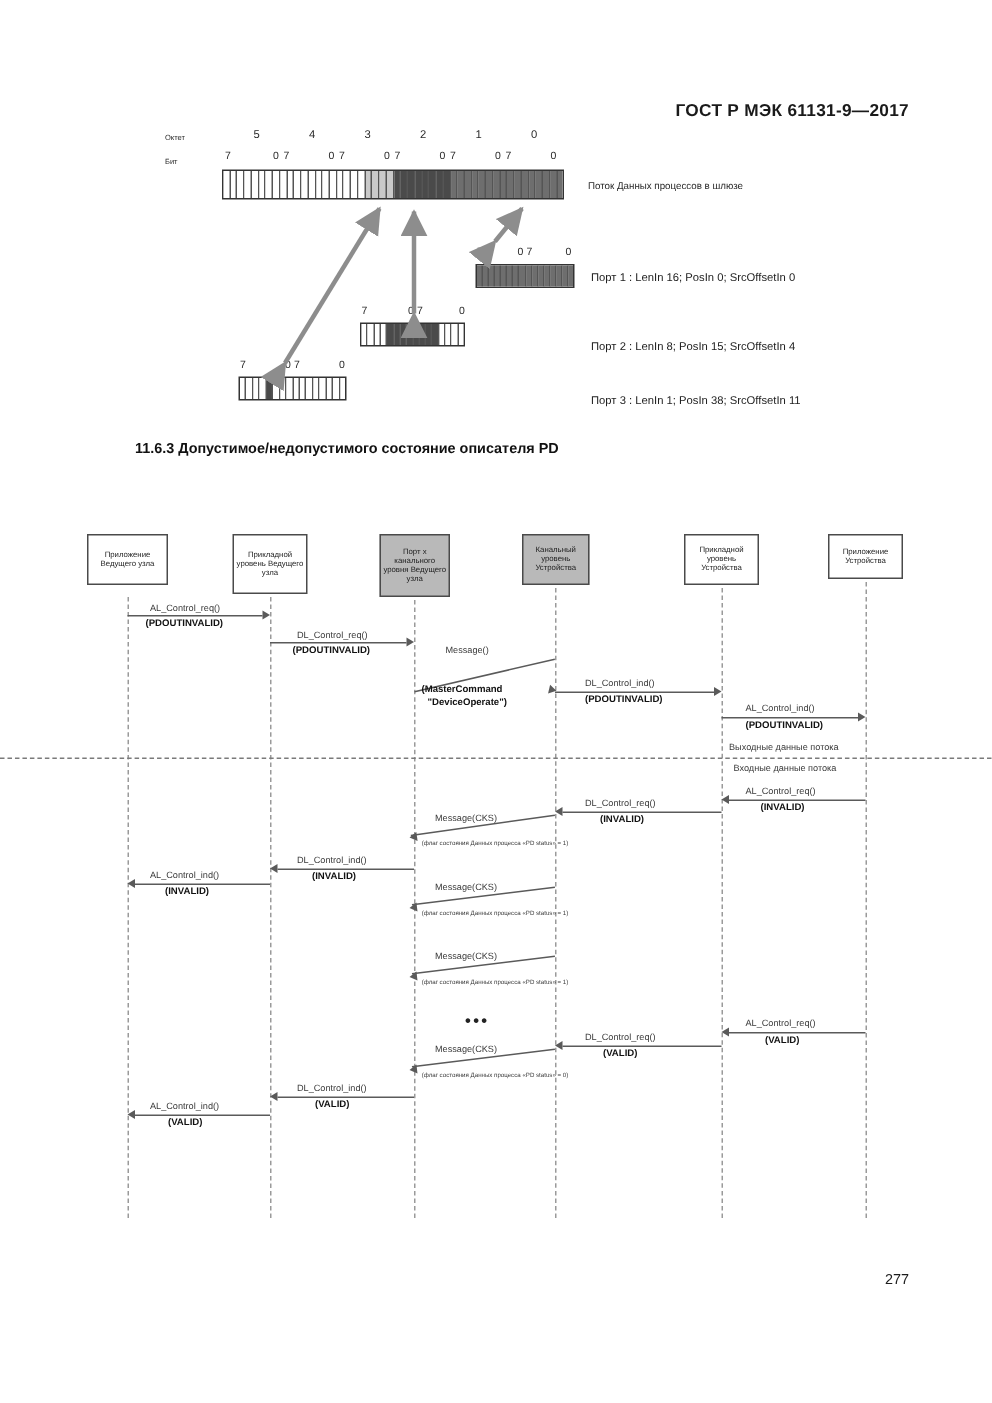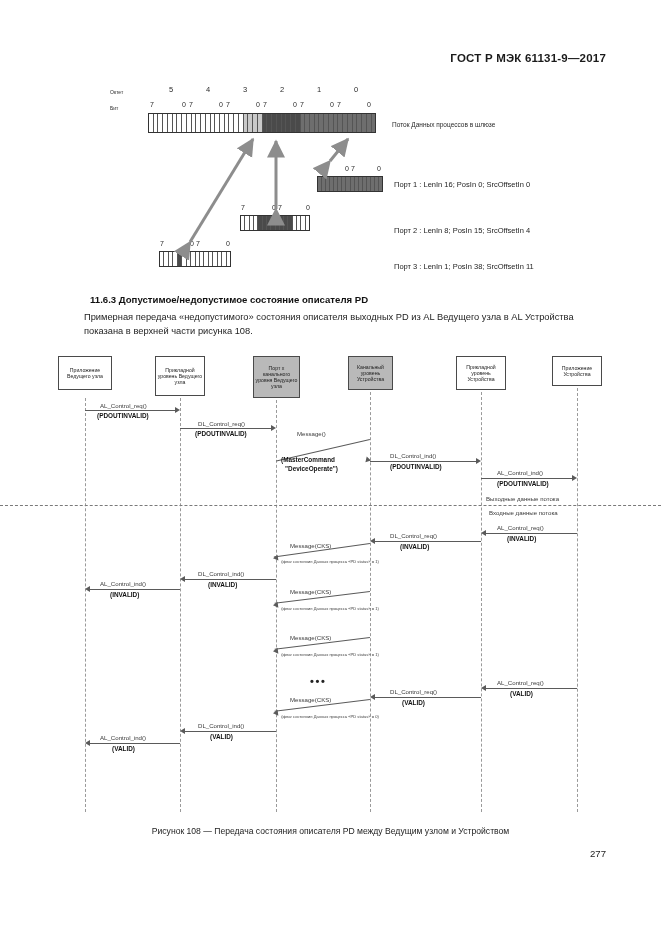--- a/index.html
+++ b/index.html
@@ -5,21 +5,21 @@
   html,body{margin:0;padding:0;background:#ffffff;}
   body{
     width:661px;height:935px;position:relative;overflow:hidden;
     font-family:"Liberation Sans","DejaVu Sans",sans-serif;
     color:#1d1d1d;
   }
   .page{position:absolute;inset:0;}
 
   
   .doc-header{
-    position:absolute;top:52px;right:55px;
+    position:absolute;top:68px;right:55px;
     font-size:11.5px;font-weight:bold;letter-spacing:.2px;
     color:#1a1a1a;white-space:nowrap;
   }
 
   
   .fig107{position:absolute;left:0;top:84px;width:661px;height:190px;}
   .ax-label{position:absolute;font-size:5px;color:#2a2a2a;white-space:nowrap;}
   .oct-num{position:absolute;font-size:7.5px;color:#2a2a2a;}
   .bitmark{position:absolute;font-size:7px;color:#2a2a2a;}
 
@@ -229,22 +229,21 @@
           <path d="M0,0 L6,3 L0,6 z" fill="#8d8d8d"></path>
         </marker>
       </defs>
       <line x1="190" y1="158" x2="253" y2="55" stroke="#8d8d8d" stroke-width="3" marker-start="url(#ah)" marker-end="url(#ah2)"></line>
       <line x1="276" y1="125" x2="276" y2="57" stroke="#8d8d8d" stroke-width="3" marker-start="url(#ah)" marker-end="url(#ah2)"></line>
       <line x1="330" y1="77" x2="348" y2="55" stroke="#8d8d8d" stroke-width="3" marker-start="url(#ah)" marker-end="url(#ah2)"></line>
     </svg>
   </div>
 
 
-  <div class="sec-head" style="top:294px;">11.6.3 Допустимое/недопустимое состояние описателя PD</div>
-  <div class="body-p" style="top:311px;">Примерная передача «недопустимого» состояния описателя выходных PD из AL Ведущего узла в AL Устройства показана в верхней части рисунка 108.</div>
+  <div class="sec-head" style="top:294px;">11.6.3 Допустимое/недопустимого состояние описателя PD</div>
 
   <div class="fig108">
 
     <div class="lane-head" style="left:58px;top:4px;width:54px;height:34px;">Приложение Ведущего узла</div>
     <div class="lane-head" style="left:155px;top:4px;width:50px;height:40px;">Прикладной уровень Ведущего узла</div>
     <div class="lane-head shaded" style="left:253px;top:4px;width:47px;height:42px;">Порт х канального уровня Ведущего узла</div>
     <div class="lane-head shaded" style="left:348px;top:4px;width:45px;height:34px;">Канальный уровень Устройства</div>
     <div class="lane-head" style="left:456px;top:4px;width:50px;height:34px;">Прикладной уровень Устройства</div>
     <div class="lane-head" style="left:552px;top:4px;width:50px;height:30px;">Приложение Устройства</div>
 
@@ -341,16 +340,15 @@
     <div class="lbl b" style="left:210px;top:381px;">(VALID)</div>
     <div class="msg" style="left:185px;top:379px;width:91px;"></div>
     <div class="head-l" style="left:180px;top:376px;"></div>
 
     <div class="lbl" style="left:100px;top:382px;">AL_Control_ind()</div>
     <div class="lbl b" style="left:112px;top:393px;">(VALID)</div>
     <div class="msg" style="left:90px;top:391px;width:90px;"></div>
     <div class="head-l" style="left:85px;top:388px;"></div>
   </div>
 
-  <div class="fig-cap2" style="top:826px;">Рисунок 108 — Передача состояния описателя PD между Ведущим узлом и Устройством</div>
 
   <div class="pageno" style="top:848px;">277</div>
 </div>
 
 </body></html>

